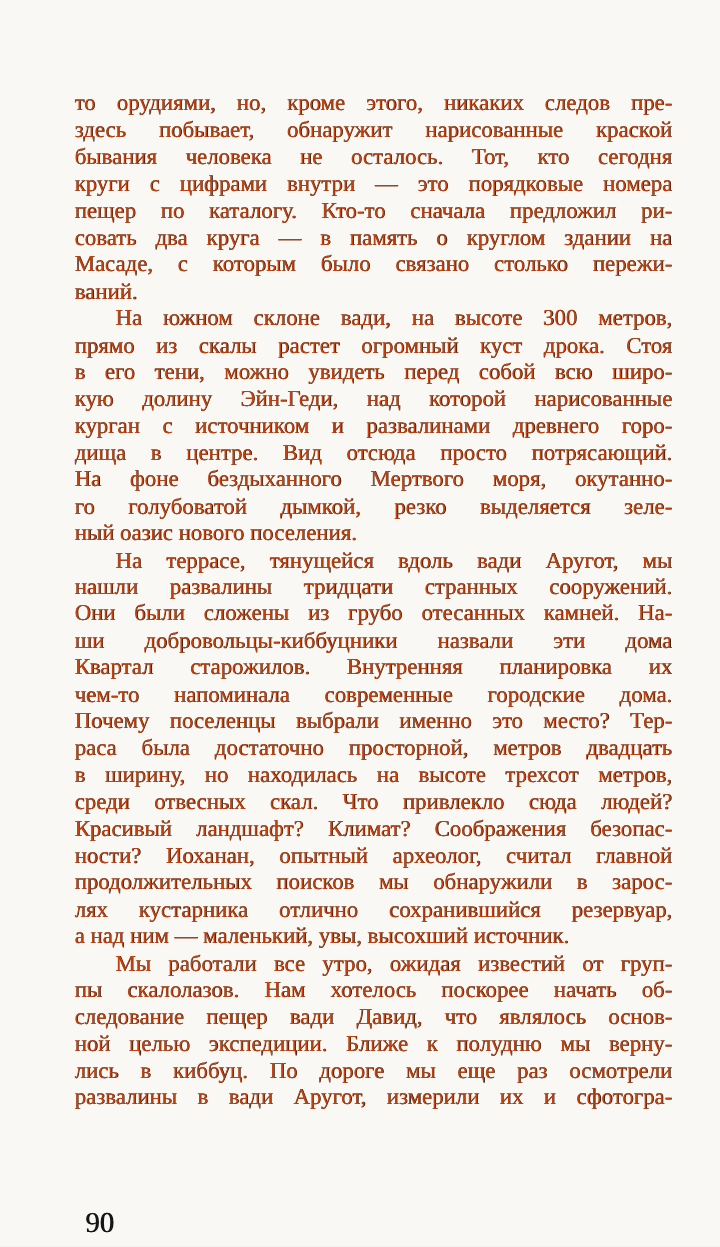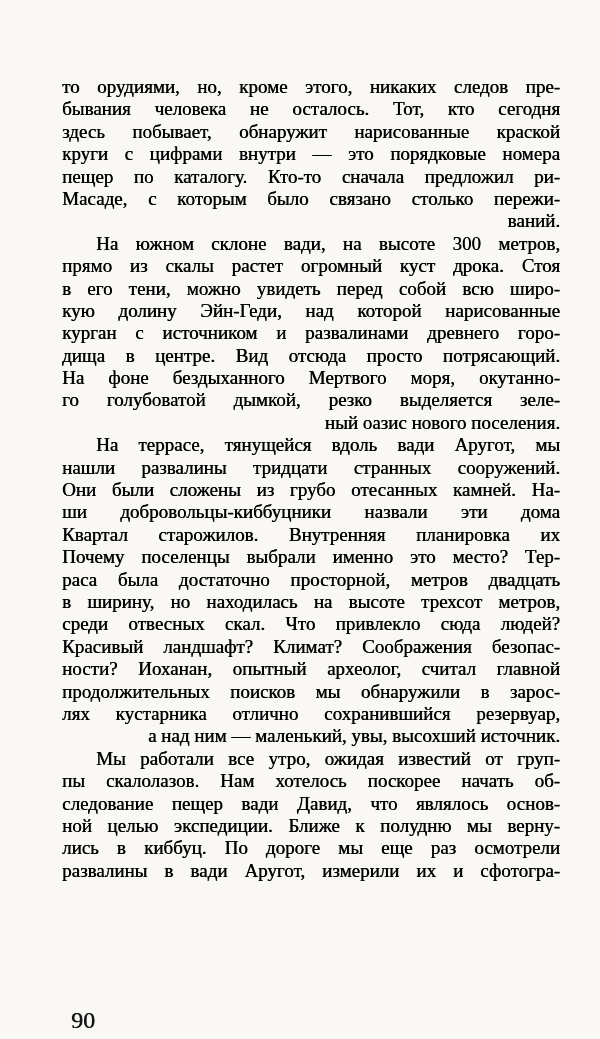--- a/index.html
+++ b/index.html
@@ -23,32 +23,32 @@
   }
   .paragraph {
     margin: 0;
     padding: 0;
   }
   .line {
     font-family: "Liberation Serif", "DejaVu Serif", serif;
     font-size: 19px;
     line-height: 22.4px;
     height: 22.4px;
-    color: #000000;
+    color: #c2410c;
     text-shadow: 0.45px 0 0 #161616;
     white-space: nowrap;
   }
   .just {
     white-space: normal;
     text-align: justify;
     text-align-last: justify;
     overflow: hidden;
   }
   .left {
-    text-align: right;
+    text-align: left;
   }
   .indent {
     text-indent: 34px;
   }
   .pagenum {
     position: absolute;
     left: 71px;
     top: 1008px;
     font-family: "Liberation Serif", "DejaVu Serif", serif;
     font-size: 24px;
@@ -58,24 +58,25 @@
   }
 </style>
 </head>
 <body>
 
 <div class="page">
   <div class="textblock">
 
     <div class="paragraph">
       <div class="line just">то орудиями, но, кроме этого, никаких следов пре-</div>
+      <div class="line just">здесь побывает, обнаружит нарисованные краской</div>
       <div class="line just">бывания человека не осталось. Тот, кто сегодня</div>
-      <div class="line just">здесь побывает, обнаружит нарисованные краской</div>
       <div class="line just">круги с цифрами внутри — это порядковые номера</div>
       <div class="line just">пещер по каталогу. Кто-то сначала предложил ри-</div>
+      <div class="line just">совать два круга — в память о круглом здании на</div>
       <div class="line just">Масаде, с которым было связано столько пережи-</div>
       <div class="line left">ваний.</div>
     </div>
 
     <div class="paragraph">
       <div class="line just indent">На южном склоне вади, на высоте 300 метров,</div>
       <div class="line just">прямо из скалы растет огромный куст дрока. Стоя</div>
       <div class="line just">в его тени, можно увидеть перед собой всю широ-</div>
       <div class="line just">кую долину Эйн-Геди, над которой нарисованные</div>
       <div class="line just">курган с источником и развалинами древнего горо-</div>
@@ -84,20 +85,21 @@
       <div class="line just">го голубоватой дымкой, резко выделяется зеле-</div>
       <div class="line left">ный оазис нового поселения.</div>
     </div>
 
     <div class="paragraph">
       <div class="line just indent">На террасе, тянущейся вдоль вади Аругот, мы</div>
       <div class="line just">нашли развалины тридцати странных сооружений.</div>
       <div class="line just">Они были сложены из грубо отесанных камней. На-</div>
       <div class="line just">ши добровольцы-киббуцники назвали эти дома</div>
       <div class="line just">Квартал старожилов. Внутренняя планировка их</div>
+      <div class="line just">чем-то напоминала современные городские дома.</div>
       <div class="line just">Почему поселенцы выбрали именно это место? Тер-</div>
       <div class="line just">раса была достаточно просторной, метров двадцать</div>
       <div class="line just">в ширину, но находилась на высоте трехсот метров,</div>
       <div class="line just">среди отвесных скал. Что привлекло сюда людей?</div>
       <div class="line just">Красивый ландшафт? Климат? Соображения безопас-</div>
       <div class="line just">ности? Иоханан, опытный археолог, считал главной</div>
       <div class="line just">продолжительных поисков мы обнаружили в зарос-</div>
       <div class="line just">лях кустарника отлично сохранившийся резервуар,</div>
       <div class="line left">а над ним — маленький, увы, высохший источник.</div>
     </div>

